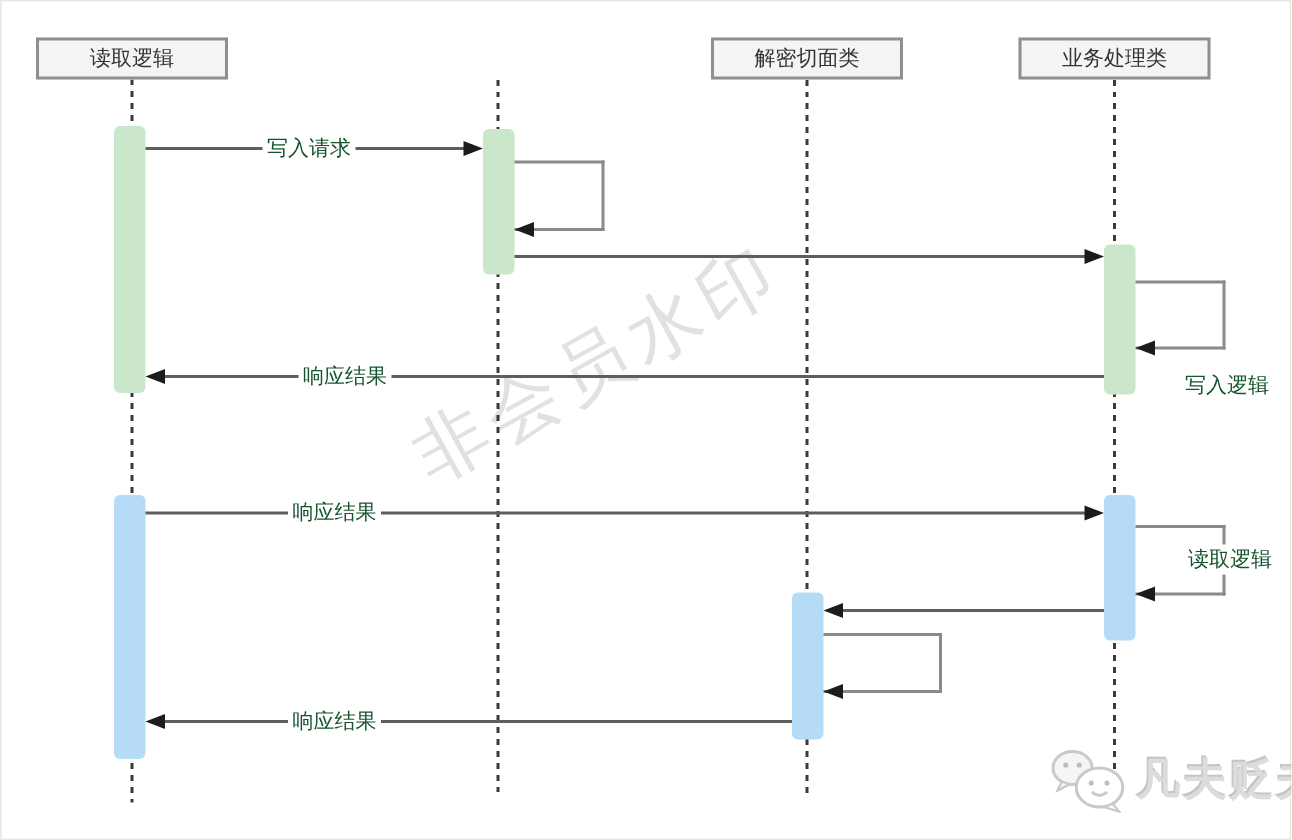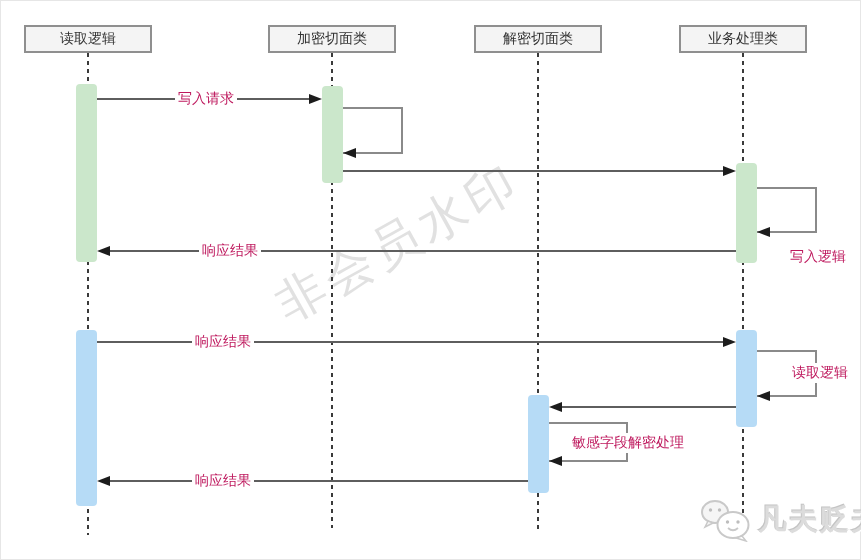--- a/index.html
+++ b/index.html
@@ -26,21 +26,21 @@
   .bar{position:absolute;z-index:3;width:21px;border-radius:4px;}
   .bar.green{background:#cbe7cb;}
   .bar.blue{background:#b6dbf6;}
   .mline{position:absolute;z-index:4;height:2px;background:#5e5e5e;}
   .loop{position:absolute;z-index:4;box-sizing:border-box;border:2px solid #8a8a8a;border-left:none;}
   .head{position:absolute;z-index:6;width:0;height:0;border-top:5px solid transparent;border-bottom:5px solid transparent;}
   .head.right{border-left:13px solid #1c1c1c;}
   .head.left{border-right:13px solid #1c1c1c;}
   .mlabel{
     position:absolute;z-index:7;transform:translate(-50%,-50%);
-    font-size:14px;color:#be185d;background:#fff;padding:1px 3px;white-space:nowrap;
+    font-size:14px;color:#14532d;background:#fff;padding:1px 3px;white-space:nowrap;
   }
   .brand{position:absolute;z-index:8;left:700px;top:498px;display:flex;align-items:center;}
   .brand-text{
     font-size:29px;font-weight:bold;color:#dcdcdc;margin-left:6px;letter-spacing:2px;
     text-shadow:-1px -1px 0 #c4c4c4,1px 1px 0 #ffffff;white-space:nowrap;
   }
 </style>
 </head>
 <body>
 
@@ -48,23 +48,20 @@
 
   <div class="watermark" style="left:398px;top:243px;">非会员水印</div>
 
   <div class="lifeline" style="left:87px;height:482px;"></div>
   <div class="lifeline" style="left:331px;height:475px;"></div>
   <div class="lifeline" style="left:537px;height:477px;"></div>
   <div class="lifeline" style="left:742px;height:470px;"></div>
 
   <div class="actor" style="left:24px;">
       <span>读取逻辑</span>
-    </div>
-  <div class="actor" style="left:268px;">
-      <span>加密切面类</span>
     </div>
   <div class="actor" style="left:679px;">
       <span>业务处理类</span>
     </div>
   <div class="actor" style="left:474px;">
       <span>解密切面类</span>
     </div>
 
   <div class="bar green" style="left:76px;top:84px;height:178px;"></div>
   <div class="bar green" style="left:322px;top:86px;height:97px;"></div>
@@ -97,21 +94,20 @@
 
   <div class="loop" style="left:757px;top:350px;width:60px;height:47px;"></div>
   <div class="head left" style="left:757px;top:391px;"></div>
   <span class="mlabel" style="left:820px;top:373px;font-family:Liberation Mono, monospace;">读取逻辑</span>
 
   <div class="mline" style="left:560px;top:406px;width:176px;"></div>
   <div class="head left" style="left:549px;top:402px;"></div>
 
   <div class="loop" style="left:549px;top:422px;width:79px;height:40px;"></div>
   <div class="head left" style="left:549px;top:456px;"></div>
-  <span class="mlabel" style="left:628px;top:443px;">敏感字段解密处理</span>
 
   <div class="mline" style="left:110px;top:480px;width:418px;"></div>
   <div class="head left" style="left:97px;top:476px;"></div>
   <span class="mlabel" style="left:223px;top:481px;">响应结果</span>
 
   <div class="brand">
     <svg width="52" height="44" viewBox="0 0 52 44">
       <ellipse cx="15" cy="14" rx="13" ry="11" fill="#f5f5f5" stroke="#c9c9c9" stroke-width="2"></ellipse>
       <path d="M8 23 L5 29 L13 25 Z" fill="#f5f5f5" stroke="#c9c9c9" stroke-width="1.5"></path>
       <circle cx="10.5" cy="12" r="1.7" fill="#bdbdbd"></circle>

